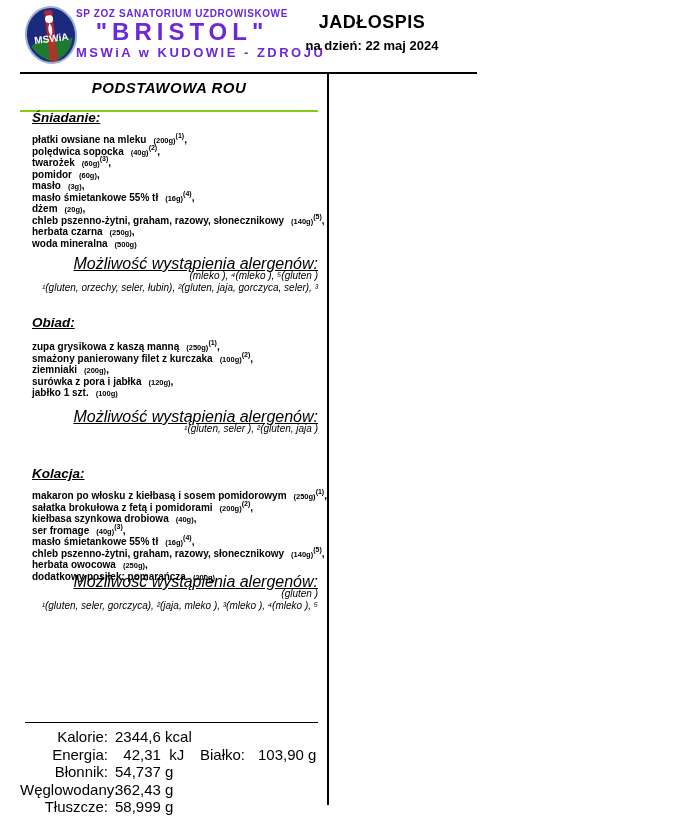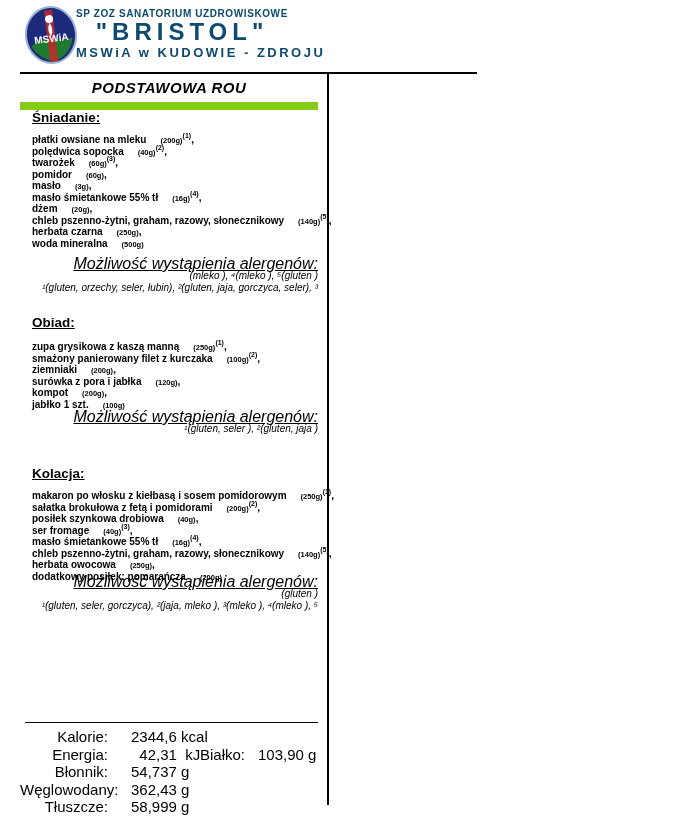--- a/index.html
+++ b/index.html
@@ -2,54 +2,54 @@
 <html><head>
 <meta charset="utf-8">
 <style>
   * { box-sizing: border-box; margin: 0; padding: 0; }
   html,body { background:#ffffff; }
   body { font-family:"Liberation Sans", sans-serif; color:#000; }
   .page { position:relative; width:691px; height:838px; background:#fff; overflow:hidden; }
 
   
   .logo { position:absolute; left:24px; top:6px; width:54px; height:58px; }
-  .org-block { position:absolute; left:76px; top:8px; width:212px; text-align:center; color:#0c4a6e; }
+  .org-block { position:absolute; left:76px; top:8px; width:212px; text-align:center; color:#6d28d9; }
   .org-line1 { font-size:10px; font-weight:bold; letter-spacing:0.6px; white-space:nowrap; }
   .org-name  { font-size:24px; font-weight:bold; letter-spacing:5px; line-height:26px; white-space:nowrap; }
   .org-line3 { font-size:13px; font-weight:bold; letter-spacing:2.5px; white-space:nowrap; }
   .title-block { position:absolute; left:288px; top:12px; width:168px; text-align:center; }
   .doc-title { font-size:18px; font-weight:bold; letter-spacing:0.5px; }
   .doc-date  { font-size:13px; font-weight:bold; margin-top:5px; white-space:nowrap; }
 
   .top-rule { position:absolute; left:20px; top:72px; width:457px; height:0; border-top:2px solid #000; }
   .v-divider { position:absolute; left:327px; top:74px; width:0; height:731px; border-left:2px solid #000; }
 
   
   .diet-title { position:absolute; left:20px; top:79px; width:298px; text-align:center;
                 font-size:15px; font-weight:bold; font-style:italic; letter-spacing:0.5px;
-                padding-bottom:6px; border-bottom:8px solid #84cc16; }
+                padding-bottom:14px; border-bottom:2px solid #84cc16; }
 
-  .meal-heading { position:absolute; left:32px; font-size:13.5px; font-weight:bold; 
+  .meal-heading { position:absolute; left:32px; font-size:13.5px; font-weight:bold; font-style:italic;
                   text-decoration:underline; }
   .items { position:absolute; left:32px; width:290px; }
   .item { height:11.5px; font-size:10px; font-weight:bold; white-space:nowrap; line-height:11.5px; }
-  .gr { font-size:7.5px; font-weight:bold; margin-left:14px; }
+  .gr { font-size:7.5px; font-weight:bold; margin-left:7px; }
   sup.sp { font-size:7px; font-weight:bold; position:relative; top:-1px; }
   .tl { font-size:10px; font-weight:bold; }
 
   .alg { position:absolute; left:20px; width:298px; text-align:right; font-style:italic; }
   .alg-h { font-size:16px; text-decoration:underline; line-height:12px; }
   .alg-l { font-size:10px; line-height:12px; }
 
   
   .foot-rule { position:absolute; left:25px; top:722px; width:293px; height:0; border-top:1.5px solid #000; }
   .nutrition { position:absolute; left:20px; top:728px; width:300px; font-size:15px; }
   .n-row { position:relative; height:17.5px; line-height:17.5px; }
   .n-label { position:absolute; left:0; width:88px; text-align:right; }
-  .n-value { position:absolute; left:95px; white-space:pre;margin-left:16px; }
+  .n-value { position:absolute; left:95px; white-space:pre; }
   .n-xlabel { position:absolute; left:180px; width:40px; text-align:right; }
   .n-xvalue { position:absolute; left:238px;text-align:center; }
 </style>
 </head>
 <body>
 
 <div class="page">
 
   <svg class="logo" viewBox="0 0 54 58" aria-hidden="true">
     <g transform="rotate(-7 27 29)">
@@ -62,20 +62,24 @@
       <text x="27" y="36" text-anchor="middle" font-family="Liberation Sans, sans-serif" font-size="10" font-weight="bold" fill="#ffffff">MSWiA</text>
     </g>
   </svg>
 
   <div class="org-block">
     <div class="org-line1">SP ZOZ SANATORIUM UZDROWISKOWE</div>
     <div class="org-name">"BRISTOL"</div>
     <div class="org-line3">MSWiA w KUDOWIE - ZDROJU</div>
   </div>
 
+  <div class="title-block">
+    <div class="doc-title">JADŁOSPIS</div>
+    <div class="doc-date">na dzień: 22 maj 2024</div>
+  </div>
 
   <div class="top-rule"></div>
   <div class="v-divider"></div>
 
   <div class="diet-title">PODSTAWOWA ROU</div>
 
   <div class="meal-heading" style="top:110px">Śniadanie:</div>
   <div class="items" style="top:131px">
     <div class="item"><span class="nm">płatki owsiane na mleku</span><span class="gr">(200g)</span><sup class="sp">(1)</sup><span class="tl">,</span></div>
     <div class="item"><span class="nm">polędwica sopocka</span><span class="gr">(40g)</span><sup class="sp">(2)</sup><span class="tl">,</span></div>
@@ -93,33 +97,32 @@
     <div class="alg-l">(mleko ), ⁴(mleko ), ⁵(gluten )</div>
     <div class="alg-l">¹(gluten, orzechy, seler,  łubin), ²(gluten, jaja, gorczyca,  seler), ³</div>
   </div>
 
   <div class="meal-heading" style="top:315px">Obiad:</div>
   <div class="items" style="top:338px">
     <div class="item"><span class="nm">zupa grysikowa z kaszą manną</span><span class="gr">(250g)</span><sup class="sp">(1)</sup><span class="tl">,</span></div>
     <div class="item"><span class="nm">smażony panierowany filet z kurczaka</span><span class="gr">(100g)</span><sup class="sp">(2)</sup><span class="tl">,</span></div>
     <div class="item"><span class="nm">ziemniaki</span><span class="gr">(200g)</span><sup class="sp"></sup><span class="tl">,</span></div>
     <div class="item"><span class="nm">surówka z pora i jabłka</span><span class="gr">(120g)</span><sup class="sp"></sup><span class="tl">,</span></div>
-    <div class="item"><span class="nm">kompot</span><span class="gr">(200g)</span><sup class="sp"></sup><span class="tl">,</span></div>
     <div class="item"><span class="nm">jabłko 1 szt.</span><span class="gr">(100g)</span><sup class="sp"></sup><span class="tl"></span></div>
   </div>
   <div class="alg" style="top:411px">
     <div class="alg-h">Możliwość wystąpienia alergenów:</div>
     <div class="alg-l">¹(gluten, seler ), ²(gluten, jaja )</div>
   </div>
 
   <div class="meal-heading" style="top:466px">Kolacja:</div>
   <div class="items" style="top:487px">
     <div class="item"><span class="nm">makaron po włosku z kiełbasą i sosem pomidorowym</span><span class="gr">(250g)</span><sup class="sp">(1)</sup><span class="tl">,</span></div>
     <div class="item"><span class="nm">sałatka brokułowa z fetą i pomidorami</span><span class="gr">(200g)</span><sup class="sp">(2)</sup><span class="tl">,</span></div>
-    <div class="item"><span class="nm">posiłek szynkowa drobiowa</span><span class="gr">(40g)</span><sup class="sp"></sup><span class="tl">,</span></div>
+    <div class="item"><span class="nm">kiełbasa szynkowa drobiowa</span><span class="gr">(40g)</span><sup class="sp"></sup><span class="tl">,</span></div>
     <div class="item"><span class="nm">ser fromage</span><span class="gr">(40g)</span><sup class="sp">(3)</sup><span class="tl">,</span></div>
     <div class="item"><span class="nm">masło śmietankowe 55% tł</span><span class="gr">(16g)</span><sup class="sp">(4)</sup><span class="tl">,</span></div>
     <div class="item"><span class="nm">chleb pszenno-żytni, graham, razowy, słonecznikowy</span><span class="gr">(140g)</span><sup class="sp">(5)</sup><span class="tl">,</span></div>
     <div class="item"><span class="nm">herbata owocowa</span><span class="gr">(250g)</span><sup class="sp"></sup><span class="tl">,</span></div>
     <div class="item"><span class="nm">dodatkowy posiłek: pomarańcza</span><span class="gr">(200g)</span><sup class="sp"></sup><span class="tl"></span></div>
   </div>
   <div class="alg" style="top:576px">
     <div class="alg-h">Możliwość wystąpienia alergenów:</div>
     <div class="alg-l">(gluten )</div>
     <div class="alg-l">¹(gluten, seler,  gorczyca), ²(jaja, mleko ), ³(mleko ), ⁴(mleko ), ⁵</div>

